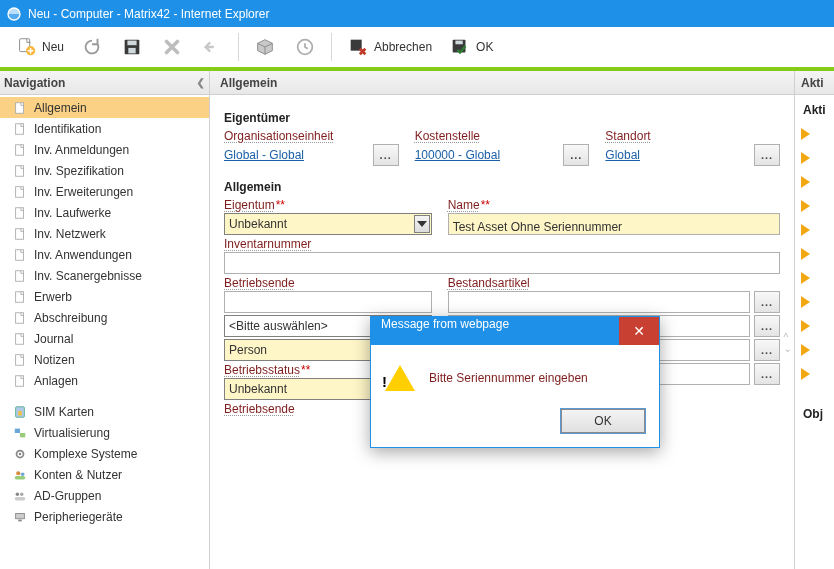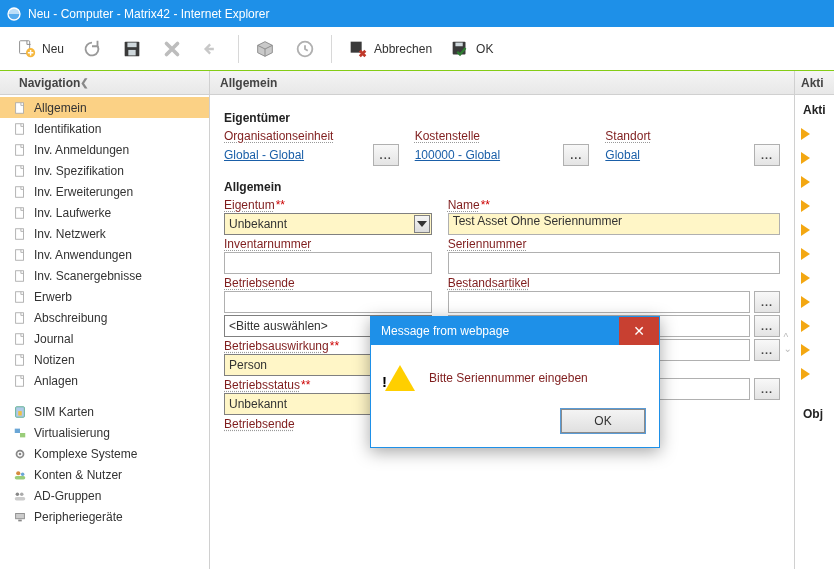--- a/index.html
+++ b/index.html
@@ -1,26 +1,26 @@
 <!DOCTYPE html>
 <html><head>
 <meta charset="utf-8">
 <style>
 html,body{margin:0;padding:0;font-family:"Segoe UI",Tahoma,sans-serif;font-size:12px;color:#333;background:#fff;overflow:hidden;width:834px;height:569px}
 *{box-sizing:border-box}
 .titlebar{height:27px;background:#1e90e8;color:#fff;display:flex;align-items:center;padding:0 6px;font-size:12px}
 .titlebar .ie-icon{width:16px;height:16px;margin-right:6px;display:flex;align-items:center;justify-content:center}
-.toolbar{height:44px;border-bottom:1px solid #84cc16;display:flex;align-items:center;padding:0 8px;gap:4px;background:#fff}
+.toolbar{height:44px;border-bottom:4px solid #84cc16;display:flex;align-items:center;padding:0 8px;gap:4px;background:#fff}
 .tool-btn{display:flex;align-items:center;height:32px;padding:0 6px;border-radius:2px;cursor:pointer}
 .tool-btn .ico{width:24px;height:24px;display:flex;align-items:center;justify-content:center;color:#555}
 .tool-btn .lbl{margin-left:4px;color:#333}
 .tool-sep{width:1px;height:28px;background:#d8d8d8;margin:0 4px}
 .content{display:flex;height:498px}
 .nav{width:210px;border-right:1px solid #d0d0d0;display:flex;flex-direction:column}
-.nav-header{height:24px;background:linear-gradient(#f4f4f4,#e8e8e8);border-bottom:1px solid #d0d0d0;display:flex;align-items:center;padding:0 19px;font-weight:600;color:#444;justify-content:flex-start}
+.nav-header{height:24px;background:linear-gradient(#f4f4f4,#e8e8e8);border-bottom:1px solid #d0d0d0;display:flex;align-items:center;padding:0 4px;font-weight:600;color:#444;justify-content:space-between}
 .nav-collapse{font-size:10px;color:#888;cursor:pointer}
 .nav-list{flex:1;overflow:auto;padding:2px 0}
 .nav-item{display:flex;align-items:center;height:21px;padding:0 6px 0 12px;cursor:pointer;gap:6px}
 .nav-item.active{background:#fbd185}
 .nav-item .nico{width:16px;height:16px;display:flex;align-items:center;justify-content:center;color:#888}
 .nav-item .nlbl{color:#333}
 .nav-spacer{height:10px}
 .main{flex:1;display:flex;flex-direction:column;overflow:hidden}
 .main-header{height:24px;background:linear-gradient(#f4f4f4,#e8e8e8);border-bottom:1px solid #d0d0d0;display:flex;align-items:center;padding:0 10px;font-weight:600;color:#444}
 .main-body{flex:1;overflow:auto;padding:12px 14px;position:relative}
@@ -31,31 +31,31 @@
 .fld-label{font-size:12px;color:#7f1d1d;text-decoration:underline dotted #999;text-underline-offset:2px;margin-bottom:1px;white-space:nowrap}
 .req::after{content:"**";color:#c00;text-decoration:none;display:inline-block;margin-left:1px}
 .link-val{color:#1a5fa8;text-decoration:underline;padding:2px 0}
 .fld-wrap{display:flex;align-items:center;gap:4px}
 .fld-wrap .link-val{flex:1}
 .browse-btn{width:26px;height:22px;border:1px solid #b0b0b0;background:linear-gradient(#f8f8f8,#e4e4e4);cursor:pointer;display:flex;align-items:center;justify-content:center;font-weight:700;color:#444;font-size:11px;letter-spacing:1px}
 .select{height:22px;border:1px solid #808080;background:#fff6c7;display:flex;align-items:center;padding:0 4px;justify-content:space-between;cursor:pointer}
 .select .sel-val{white-space:nowrap;overflow:hidden;text-overflow:ellipsis}
 .select .dd{width:16px;height:18px;border:1px solid #808080;background:linear-gradient(#f4f4f4,#dcdcdc);display:flex;align-items:center;justify-content:center;margin-right:-3px}
 .select.plain{background:#fff}
-.text-input{height:22px;border:1px solid #b0b0b0;background:#fff;padding:0 4px;display:flex;align-items:flex-start}
+.text-input{height:22px;border:1px solid #b0b0b0;background:#fff;padding:0 4px;display:flex;align-items:flex-end}
 .text-input.req-bg{background:#fff6c7}
 .col2{flex:1.6}
 .aktionen{width:40px;border-left:1px solid #d0d0d0;display:flex;flex-direction:column}
 .akt-header{height:24px;background:linear-gradient(#f4f4f4,#e8e8e8);border-bottom:1px solid #d0d0d0;display:flex;align-items:center;padding:0 6px;font-weight:600;color:#444;overflow:hidden}
 .akt-list{padding:6px 4px;display:flex;flex-direction:column;gap:6px}
 .akt-item{display:flex;align-items:center;height:18px;padding-left:2px;color:#333;cursor:pointer}
 .akt-item .play{width:0;height:0;border-top:6px solid transparent;border-bottom:6px solid transparent;border-left:9px solid #f3a712;margin-right:4px}
 .akt-title{font-weight:700;font-size:12px;color:#222;padding:2px 4px;overflow:hidden}
 .dialog{position:absolute;left:370px;top:316px;width:290px;background:#fff;border:1px solid #1e90e8;box-shadow:0 4px 16px rgba(0,0,0,.35)}
-.dlg-title{height:28px;background:#1e90e8;color:#fff;display:flex;align-items:center;justify-content:space-between;padding:0 0 0 10px;font-size:12px}
+.dlg-title{height:28px;background:#1e90e8;color:#fff;display:flex;justify-content:space-between;padding:0 0 0 10px;font-size:12px}
 .dlg-close{width:40px;height:28px;background:#c84031;color:#fff;display:flex;align-items:center;justify-content:center;font-size:14px;cursor:pointer;font-family:Arial}
 .dlg-body{padding:20px 14px 12px 14px;display:flex;align-items:center;gap:14px}
 .warn-tri{width:0;height:0;border-left:15px solid transparent;border-right:15px solid transparent;border-bottom:26px solid #ffcf00;position:relative}
 .warn-exc{position:absolute;left:-3px;top:8px;font-weight:700;color:#000;font-size:15px;font-family:Arial}
 .dlg-msg{flex:1;color:#7f1d1d}
 .dlg-foot{padding:6px 14px 14px 14px;display:flex;justify-content:flex-end}
 .dlg-ok{width:84px;height:24px;border:1px solid #8a8a8a;background:linear-gradient(#f4f4f4,#e0e0e0);cursor:pointer;display:flex;align-items:center;justify-content:center;box-shadow:0 0 0 1px #5a9bd5}
 .scrollhint{position:absolute;right:2px;top:50%;display:flex;flex-direction:column;gap:2px;color:#bbb;font-size:10px}
 svg{display:block}
 </style>
@@ -400,24 +400,20 @@
               <span>Test Asset Ohne Seriennummer</span>
             </div>
         </div>
       </div>
 
       <div class="row">
         <div class="col">
           <span class="fld-label">Inventarnummer</span>
           <div class="text-input"></div>
         </div>
-        <div class="col col2">
-          <span class="fld-label">Seriennummer</span>
-          <div class="text-input"></div>
-        </div>
       </div>
 
       <div class="row">
         <div class="col">
           <span class="fld-label">Betriebsende</span>
           <div class="text-input"></div>
         </div>
         <div class="col col2">
           <span class="fld-label">Bestandsartikel</span>
           <div class="fld-wrap">
@@ -441,21 +437,20 @@
         <div class="col col2">
           <div class="fld-wrap">
             <div class="text-input" style="flex:1"></div>
             <div class="browse-btn">...</div>
           </div>
         </div>
       </div>
 
       <div class="row">
         <div class="col">
-          <span class="fld-label req">Betriebsauswirkung</span>
           <div class="select">
             <span class="sel-val">Person</span>
             <span class="dd">
                 <svg width="10" height="6" viewBox="0 0 10 6">
                   <path d="M0 0l5 6 5-6z" fill="#333"></path>
                 </svg>
               </span>
           </div>
         </div>
         <div class="col col2">

